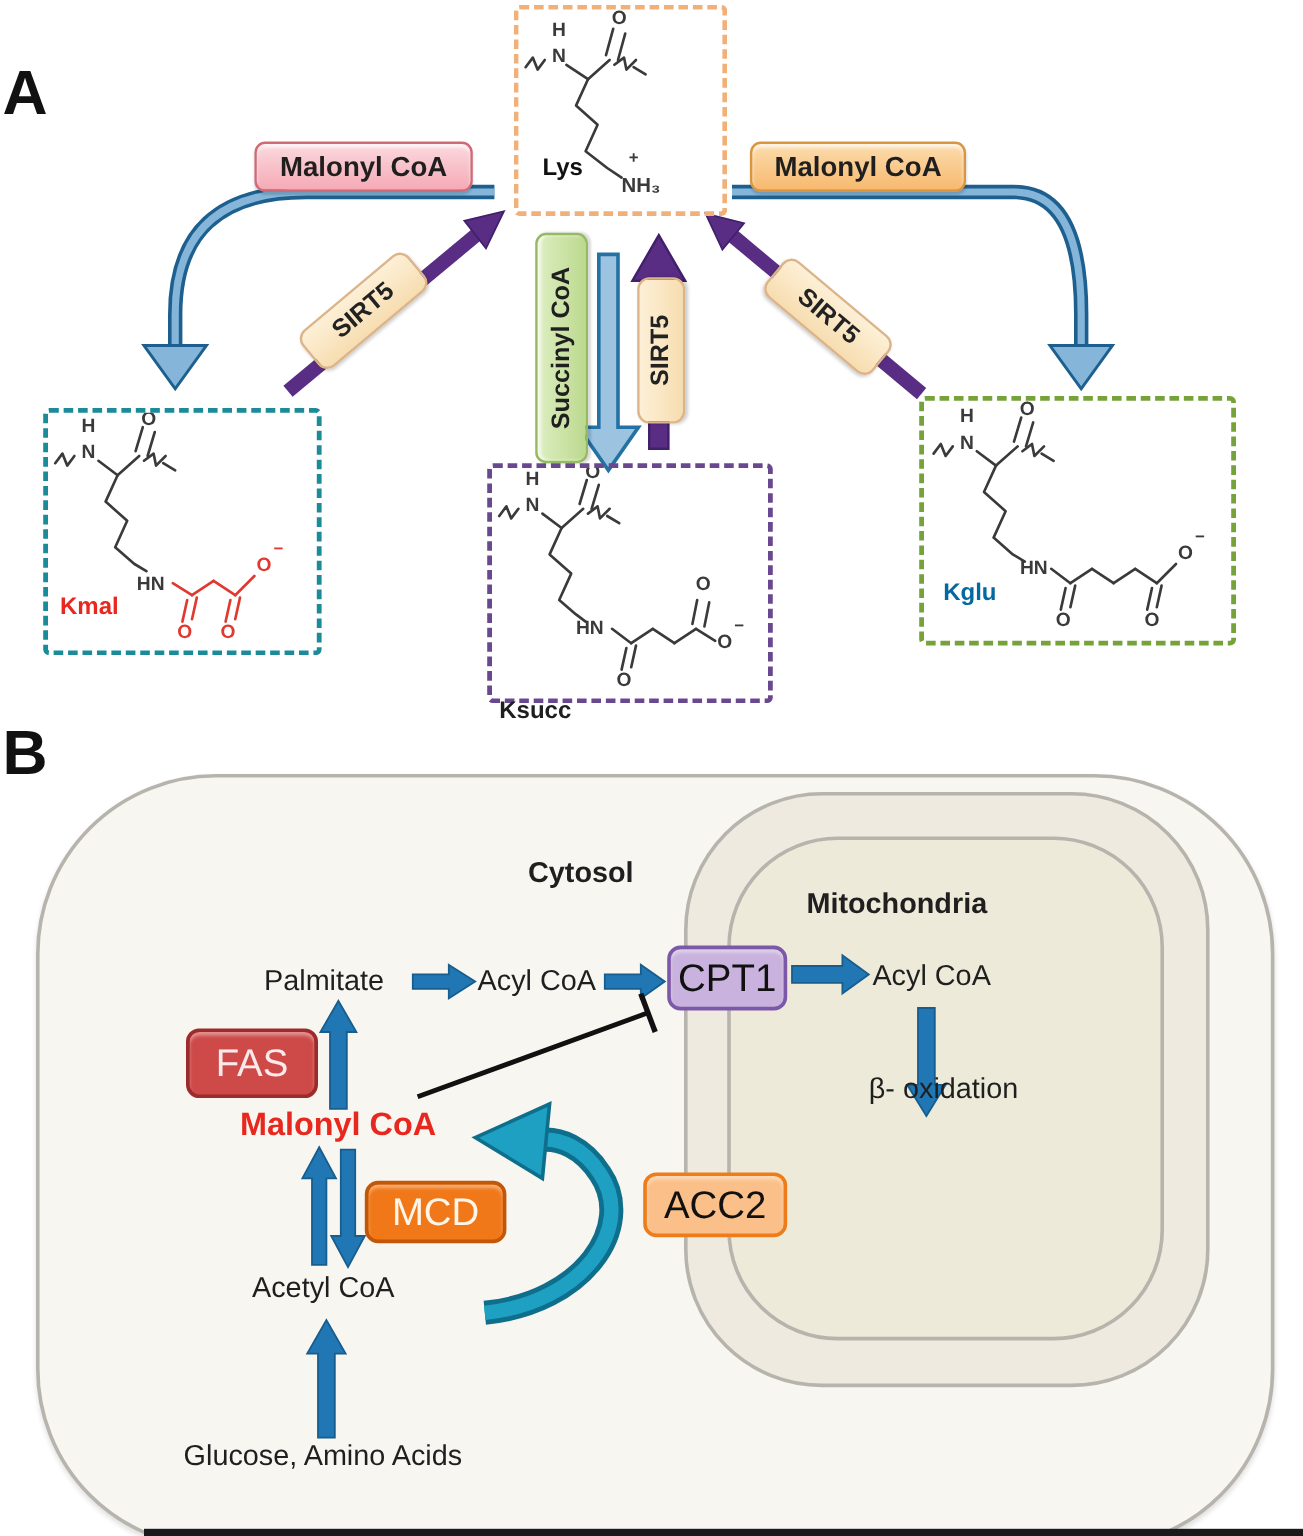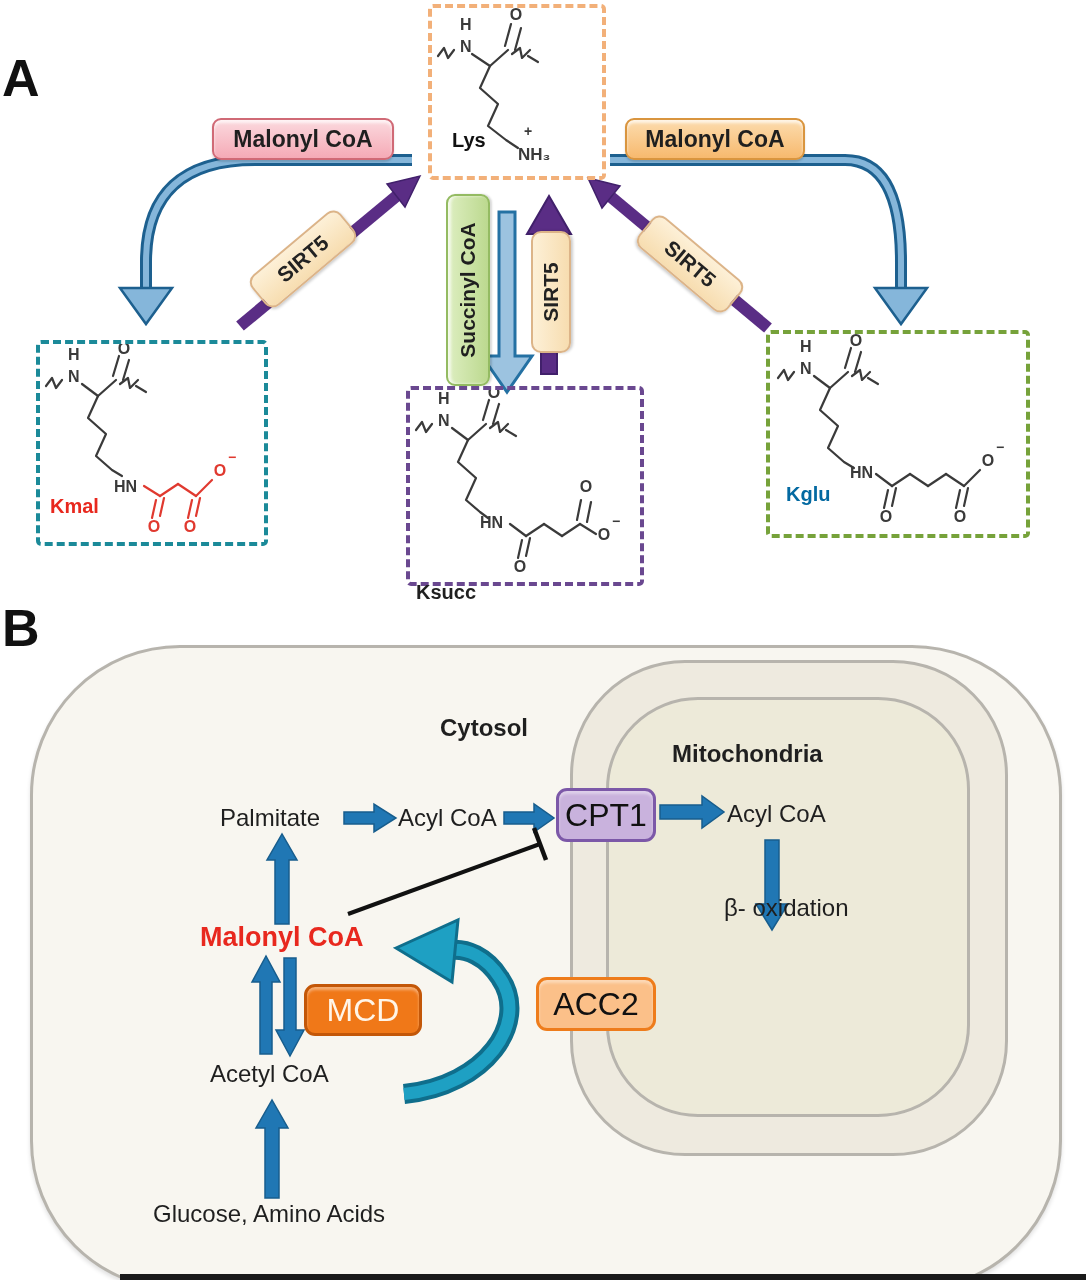--- a/index.html
+++ b/index.html
@@ -222,20 +222,21 @@
   <div class="btext bold" style="left:672px;top:740px;">Mitochondria</div>
 
   <div class="btext" style="left:220px;top:804px;">Palmitate</div>
   <div class="btext" style="left:398px;top:804px;">Acyl CoA</div>
 
   <div class="bbox" style="left:556px;top:788px;width:94px;height:48px;background:#c9b2dd;border:3px solid #7c58a8;color:#111;">CPT1</div>
 
   <div class="btext" style="left:727px;top:800px;">Acyl CoA</div>
   <div class="btext" style="left:724px;top:894px;text-align:center;">β- oxidation</div>
 
+  <div class="bbox" style="left:155px;top:857px;width:104px;height:52px;background:#cd4a49;border:3px solid #9c2b2b;color:#fbeaea;">FAS</div>
 
   <div class="btext bold" style="left:200px;top:922px;color:#e8281e;font-size:27px;">Malonyl CoA</div>
 
   <div class="bbox" style="left:304px;top:984px;width:112px;height:46px;background:#f07818;border:3px solid #c35708;color:#fff5e8;">MCD</div>
   <div class="bbox" style="left:536px;top:977px;width:114px;height:48px;background:#fbc089;border:3px solid #ee7c1b;color:#111;">ACC2</div>
 
   <div class="btext" style="left:210px;top:1060px;">Acetyl CoA</div>
   <div class="btext" style="left:153px;top:1200px;">Glucose, Amino Acids</div>
 
   <div class="abs" style="left:120px;top:1274px;width:966px;height:6px;background:#1a1a1a;"></div>

